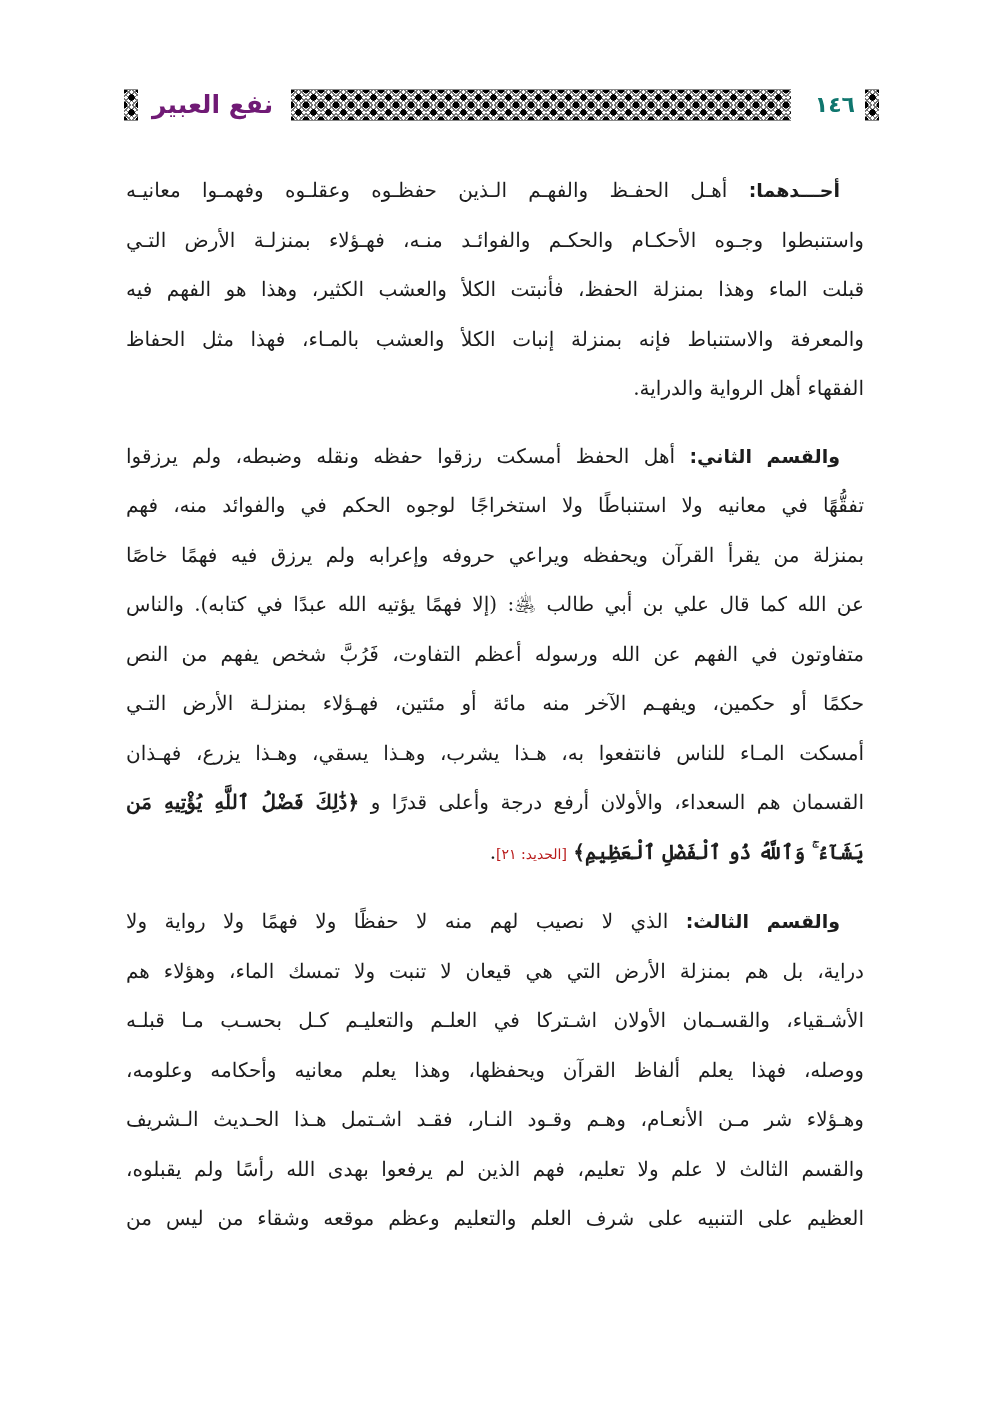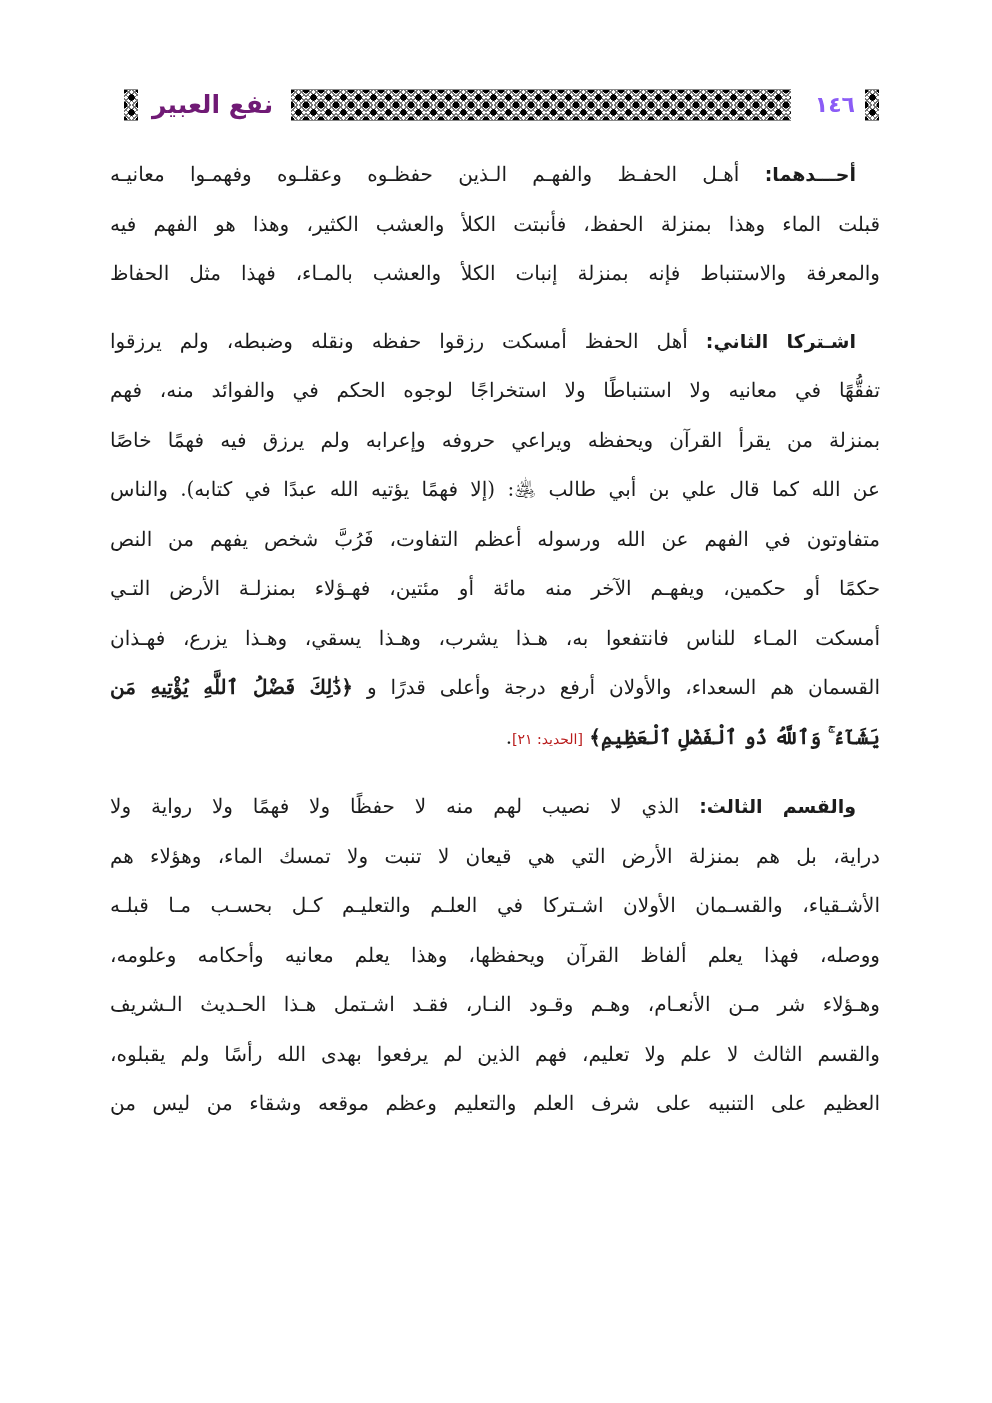--- a/index.html
+++ b/index.html
@@ -49,21 +49,21 @@
       border-bottom: 1px solid #888;
     }
     .orn-small { width: 14px; }
     .orn-long { flex: 1; margin: 0 14px; }
     .page-number {
       font-family: "DejaVu Sans", sans-serif;
       font-weight: bold;
       font-size: 22px;
       margin: 0 10px;
       line-height: 30px;
-      color: #8b5cf6;
+      color: #0f766e;
     }
     .book-title {
       font-family: "DejaVu Sans", sans-serif;
       font-weight: bold;
       font-size: 25px;
       line-height: 30px;
       margin: 0 4px 0 14px;
       color: #701a75;
       letter-spacing: 0;
     }
@@ -75,21 +75,21 @@
       width: 770px;
       direction: rtl;
       text-align: justify;
       text-align-last: right;
       font-family: "DejaVu Serif", "Liberation Serif", serif;
       font-size: 20px;
       line-height: 49.5px;
       color: #1c1c1c;
     }
     .para {
-      margin: 0;
+      margin: 16px;
       text-indent: 0;
     }
     .para + .para { margin-top: 18px; }
     .lead {
       font-weight: bold;
       font-family: "DejaVu Sans", sans-serif;
       font-size: 19px;
     }
     .first-line-indent { padding-right: 24px; }
     .line {
@@ -121,26 +121,28 @@
     <span class="page-number">١٤٦</span>
     <div class="orn orn-long"></div>
     <span class="book-title">نفع العبير</span>
     <div class="orn orn-small"></div>
   </div>
 
   <div class="content">
 
     <div class="para">
       <span class="line first-line-indent"><span class="lead">أحـــدهما:</span> <span>أهـل الحفـظ والفهـم الـذين حفظـوه وعقلـوه وفهمـوا معانيـه</span></span>
+      <span class="line">واستنبطوا وجـوه الأحكـام والحكـم والفوائـد منـه، فهـؤلاء بمنزلـة الأرض التـي</span>
       <span class="line">قبلت الماء وهذا بمنزلة الحفظ، فأنبتت الكلأ والعشب الكثير، وهذا هو الفهم فيه</span>
       <span class="line">والمعرفة والاستنباط فإنه بمنزلة إنبات الكلأ والعشب بالمـاء، فهذا مثل الحفاظ</span>
+      <span class="line last">الفقهاء أهل الرواية والدراية.</span>
     </div>
 
     <div class="para">
-      <span class="line first-line-indent"><span class="lead">اشـتركا الثاني:</span> <span>أهل الحفظ أمسكت رزقوا حفظه ونقله وضبطه، ولم يرزقوا</span></span>
+      <span class="line first-line-indent"><span class="lead">والقسم الثاني:</span> <span>أهل الحفظ أمسكت رزقوا حفظه ونقله وضبطه، ولم يرزقوا</span></span>
       <span class="line">تفقُّهًا في معانيه ولا استنباطًا ولا استخراجًا لوجوه الحكم في والفوائد منه، فهم</span>
       <span class="line">بمنزلة من يقرأ القرآن ويحفظه ويراعي حروفه وإعرابه ولم يرزق فيه فهمًا خاصًا</span>
       <span class="line">عن الله كما قال علي بن أبي طالب ﵁: (إلا فهمًا يؤتيه الله عبدًا في كتابه). والناس</span>
       <span class="line">متفاوتون في الفهم عن الله ورسوله أعظم التفاوت، فَرُبَّ شخص يفهم من النص</span>
       <span class="line">حكمًا أو حكمين، ويفهـم الآخر منه مائة أو مئتين، فهـؤلاء بمنزلـة الأرض التـي</span>
       <span class="line">أمسكت المـاء للناس فانتفعوا به، هـذا يشرب، وهـذا يسقي، وهـذا يزرع، فهـذان</span>
       <span class="line"><span>القسمان هم السعداء، والأولان أرفع درجة وأعلى قدرًا و</span> <span class="quran"><span>﴿</span><span>ذَٰلِكَ فَضْلُ ٱللَّهِ يُؤْتِيهِ مَن</span></span></span>
       <span class="line last"><span class="quran"><span>يَشَآءُ ۚ وَٱللَّهُ ذُو ٱلْفَضْلِ ٱلْعَظِيمِ</span><span>﴾</span></span> <span class="ref">[الحديد: ٢١]</span><span>.</span></span>
     </div>
 

